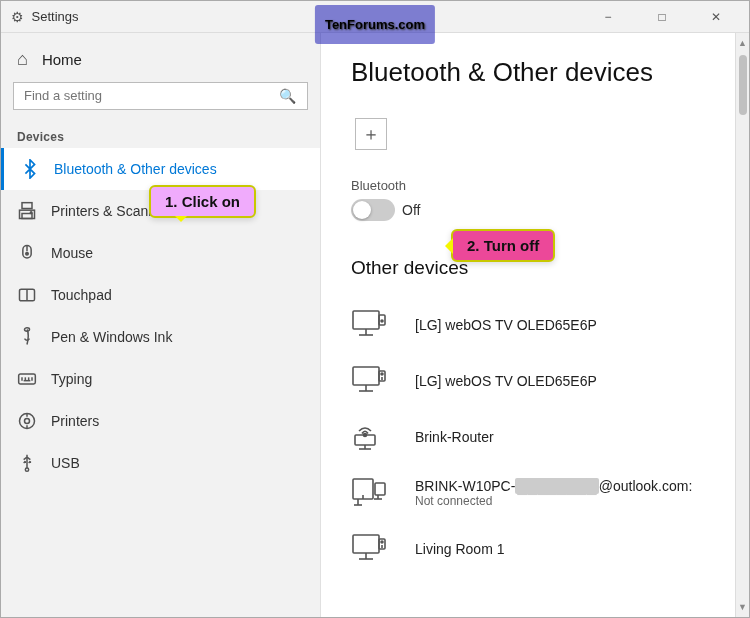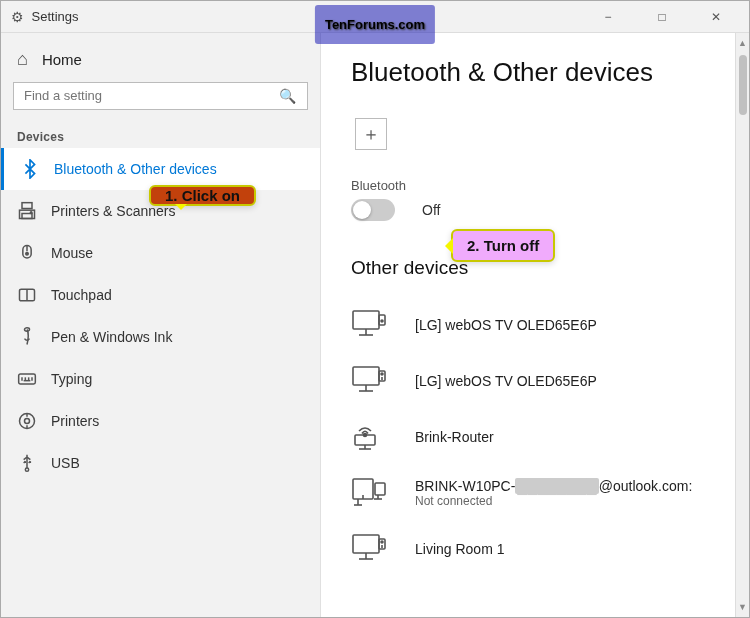--- a/index.html
+++ b/index.html
@@ -84,56 +84,56 @@
       color: #0078d7;
     }
     .sidebar-item-icon { font-size: 17px; color: #555; width: 22px; text-align: center; flex-shrink: 0; }
     .sidebar-item.active .sidebar-item-icon { color: #0078d7; }
 
     
     .callout-1 {
       position: absolute;
       left: 148px;
       top: 152px;
-      background: #c2410c;
-      border: 2px solid #c8c800;
-      border-radius: 6px;
-      padding: 0 14px;
-      font-size: 15px;
-      font-weight: bold;
-      color: #111;
-      white-space: nowrap;
-      z-index: 50;
-      box-shadow: 0 2px 6px rgba(0,0,0,0.15);
-    }
-    .callout-1::after {
-      content: '';
-      position: absolute;
-      bottom: -12px;
-      left: 24px;
-      border: 6px solid transparent;
-      border-top-color: #f5f500;
-    }
-
-    
-    .callout-2 {
-      position: absolute;
-      left: 450px;
-      top: 196px;
       background: #f0abfc;
       border: 2px solid #c8c800;
       border-radius: 6px;
       padding: 6px 14px;
       font-size: 15px;
       font-weight: bold;
       color: #111;
       white-space: nowrap;
       z-index: 50;
       box-shadow: 0 2px 6px rgba(0,0,0,0.15);
     }
+    .callout-1::after {
+      content: '';
+      position: absolute;
+      bottom: -12px;
+      left: 24px;
+      border: 6px solid transparent;
+      border-top-color: #f5f500;
+    }
+
+    
+    .callout-2 {
+      position: absolute;
+      left: 450px;
+      top: 196px;
+      background: #ec4899;
+      border: 2px solid #c8c800;
+      border-radius: 6px;
+      padding: 6px 14px;
+      font-size: 15px;
+      font-weight: bold;
+      color: #111;
+      white-space: nowrap;
+      z-index: 50;
+      box-shadow: 0 2px 6px rgba(0,0,0,0.15);
+    }
     .callout-2::before {
       content: '';
       position: absolute;
       left: -16px;
       top: 50%;
       transform: translateY(-50%);
       border: 8px solid transparent;
       border-right-color: #f5f500;
     }
 
@@ -162,21 +162,21 @@
     }
     .add-device-plus {
       width: 32px; height: 32px;
       border: 1px solid #bbb;
       display: flex; align-items: center; justify-content: center;
       font-size: 18px; color: #555; flex-shrink: 0;
     }
 
     .section-bluetooth { margin-bottom: 36px; }
     .bluetooth-label { font-size: 13px; color: #555; margin-bottom: 6px; }
-    .toggle-row { display: flex; align-items: center; gap: 27px; }
+    .toggle-row { display: flex; align-items: center; gap: 7px; }
     .toggle {
       width: 44px; height: 22px; background: #ccc; border-radius: 11px;
       position: relative; cursor: pointer;
       display: flex; align-items: center;
     }
     .toggle .knob {
       width: 18px; height: 18px; background: #fff; border-radius: 50%;
       position: absolute; left: 2px;
       box-shadow: 0 1px 3px rgba(0,0,0,0.3);
     }

